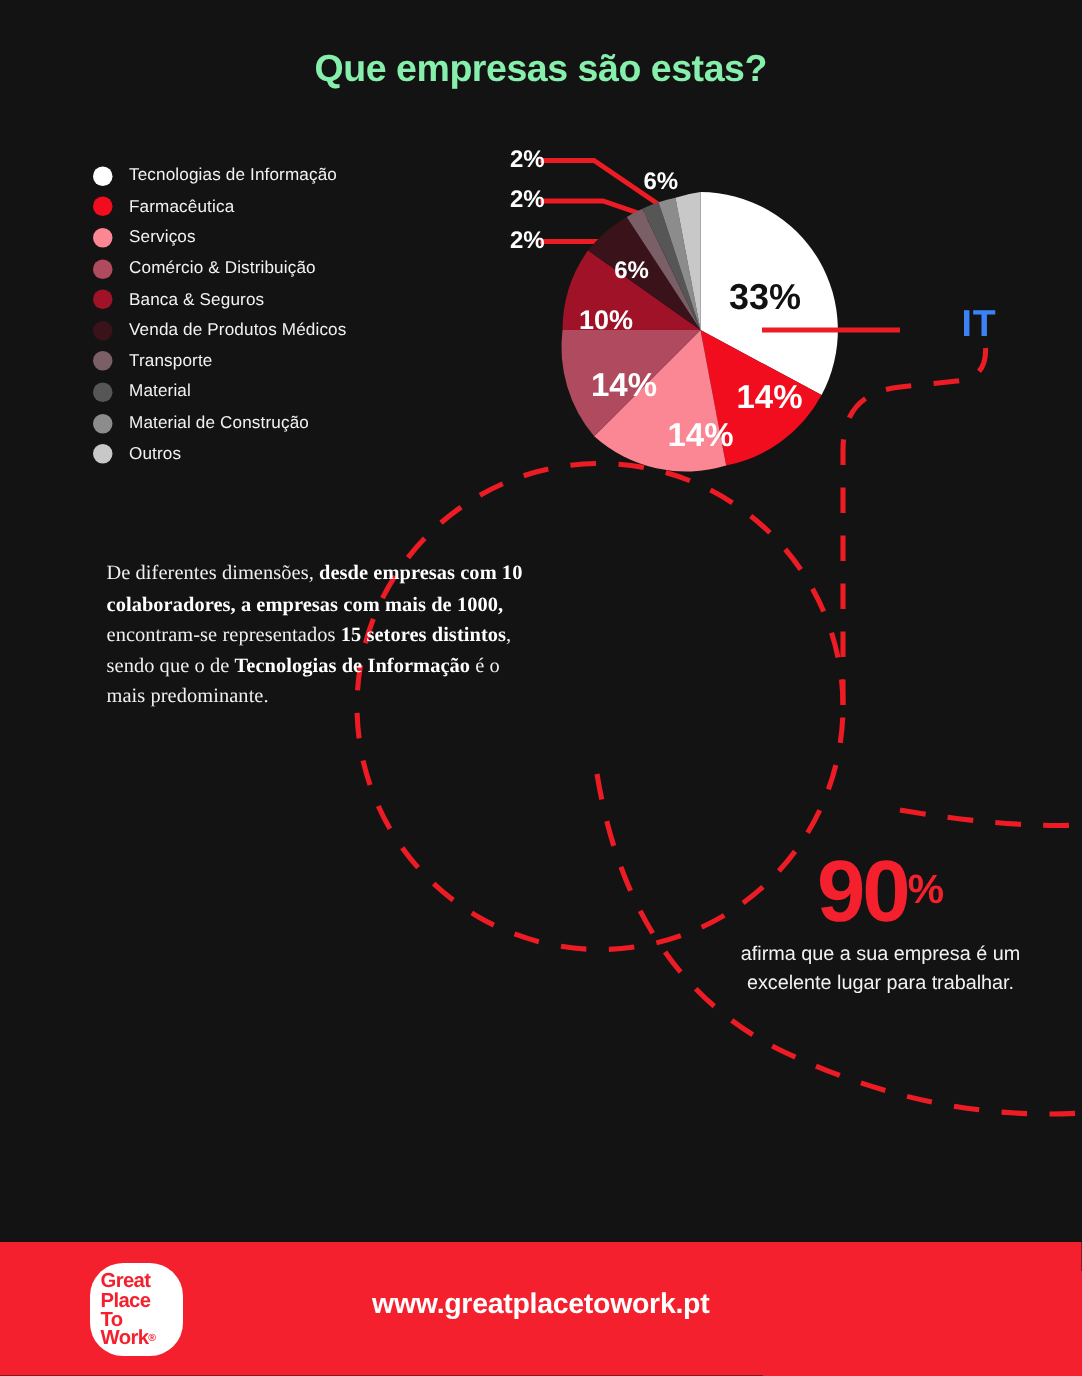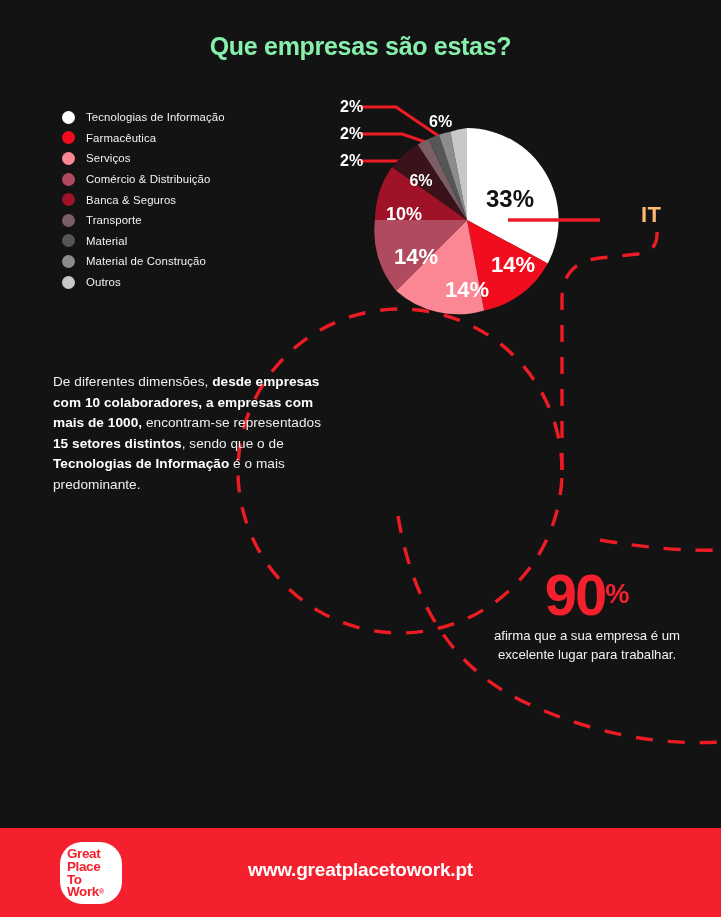--- a/index.html
+++ b/index.html
@@ -76,35 +76,36 @@
     color: #ffffff;
     font-weight: bold;
     font-size: 16px;
     white-space: nowrap;
   }
 
   
   .it-label {
     position: absolute;
     left: 641px; top: 202px;
-    color: #fdba74;
-    font-size: 22px;
+    color: #3b82f6;
+    font-size: 25px;
     font-weight: bold;
     letter-spacing: 0.5px;
   }
 
   
   .paragraph {
     position: absolute;
-    left: 53px; top: 372px;
+    left: 71px; top: 372px;
     width: 285px;
     color: #f0eeee;
     font-size: 13.6px;
     line-height: 20.6px;
     letter-spacing: 0.05px;
+    font-family: Liberation Serif, serif;
   }
   .paragraph b { font-weight: bold; color: #ffffff; }
 
   
   .stat { position: absolute; text-align: center; }
   .stat-number {
     color: #F4202E;
     font-weight: bold;
     line-height: 0.95;
     letter-spacing: -2px;
@@ -185,20 +186,24 @@
       <span class="legend-dot" style="background:#FA8793"></span>
       <span class="legend-label">Serviços</span>
     </div>
     <div class="legend-item">
       <span class="legend-dot" style="background:#B04A5E"></span>
       <span class="legend-label">Comércio &amp; Distribuição</span>
     </div>
     <div class="legend-item">
       <span class="legend-dot" style="background:#A01228"></span>
       <span class="legend-label">Banca &amp; Seguros</span>
+    </div>
+    <div class="legend-item">
+      <span class="legend-dot" style="background:#3A1219"></span>
+      <span class="legend-label">Venda de Produtos Médicos</span>
     </div>
     <div class="legend-item">
       <span class="legend-dot" style="background:#7A5F66"></span>
       <span class="legend-label">Transporte</span>
     </div>
     <div class="legend-item">
       <span class="legend-dot" style="background:#565656"></span>
       <span class="legend-label">Material</span>
     </div>
     <div class="legend-item">

